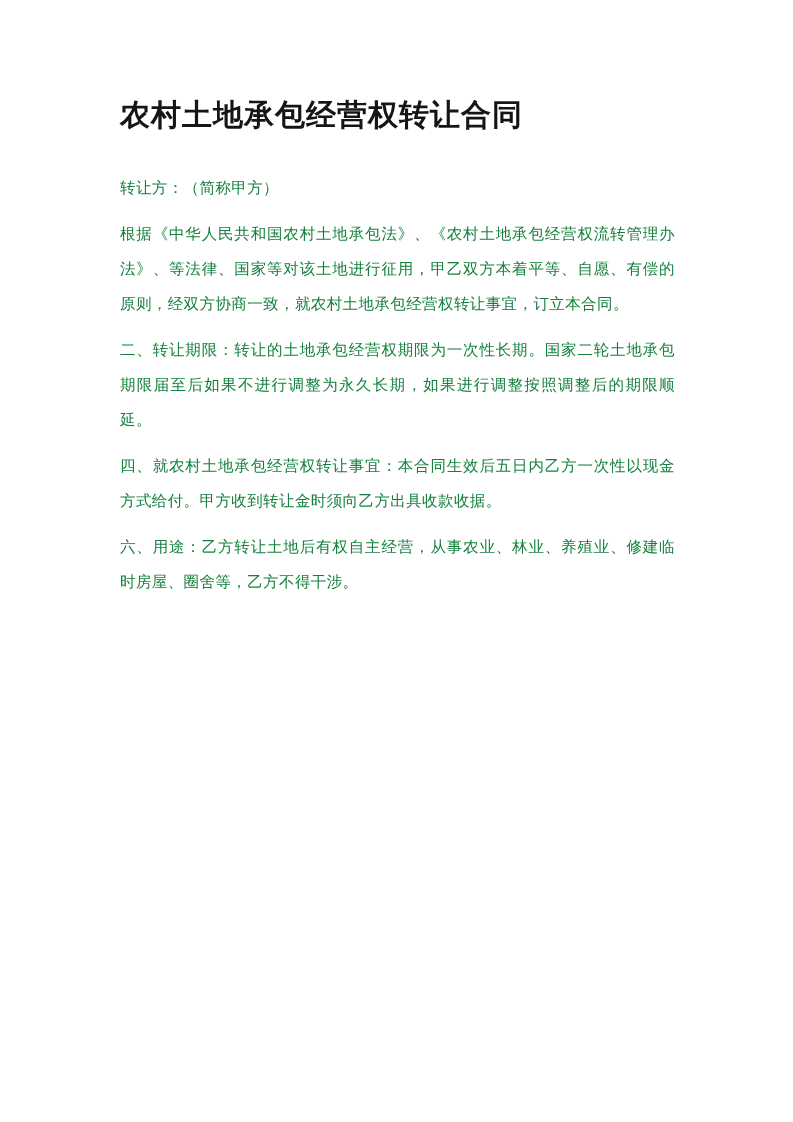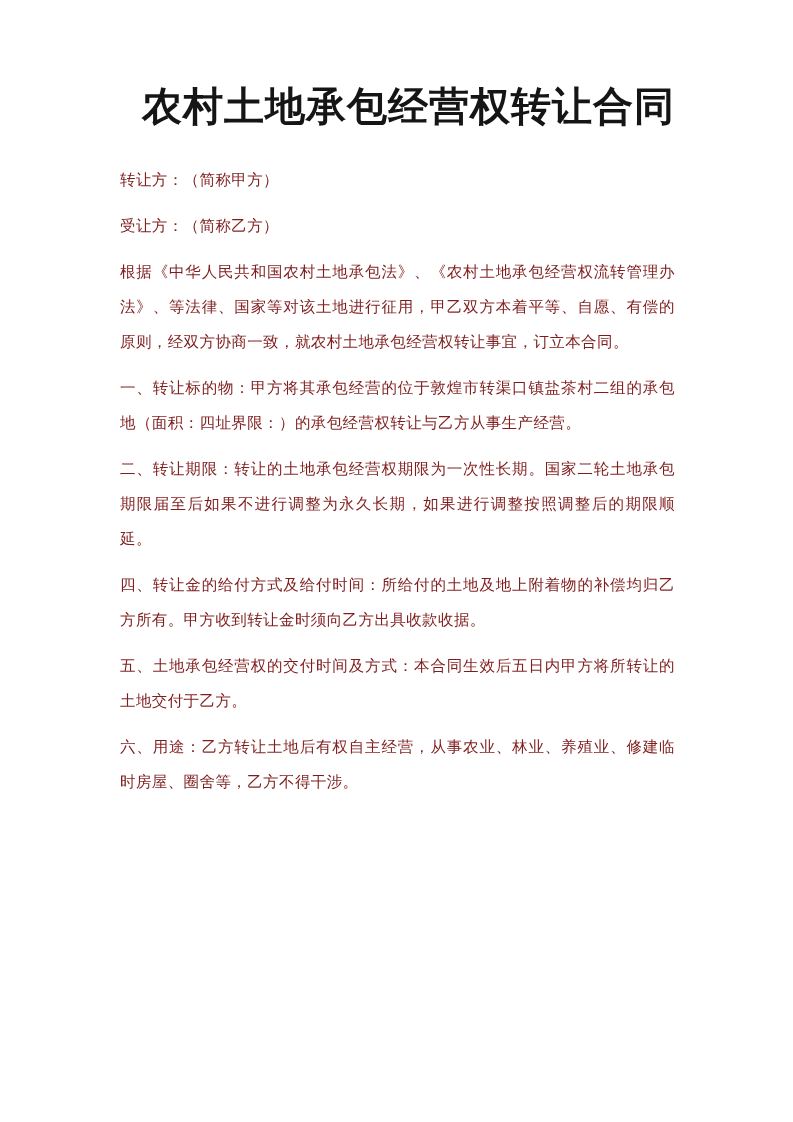--- a/index.html
+++ b/index.html
@@ -14,45 +14,42 @@
   }
   .page {
     box-sizing: border-box;
     width: 793px;
     height: 1122px;
     padding: 86px 118px 0 120px;
     background: #ffffff;
     overflow: hidden;
   }
   .doc-title {
-    font-size: 40px;
+    font-size: 30px;
     font-weight: bold;
-    text-align: right;
+    text-align: left;
     color: #151515;
     line-height: 42px;
-    margin: 0 0 34px 0;
+    margin: 8px 0 34px 0;
     letter-spacing: 1px;
   }
   .para {
     font-size: 15.5px;
-    color: #7f1d1d;
+    color: #15803d;
     line-height: 35px;
     text-align: justify;
     text-justify: inter-ideograph;
     margin: 0 0 11px 0;
     letter-spacing: 0.4px;
     word-break: break-all;
   }
 </style>
 </head>
 <body>
 
 <div class="page">
   <h1 class="doc-title">农村土地承包经营权转让合同</h1>
   <p class="para">转让方：（简称甲方）</p>
-  <p class="para">受让方：（简称乙方）</p>
   <p class="para">根据《中华人民共和国农村土地承包法》、《农村土地承包经营权流转管理办法》、等法律、国家等对该土地进行征用，甲乙双方本着平等、自愿、有偿的原则，经双方协商一致，就农村土地承包经营权转让事宜，订立本合同。</p>
-  <p class="para">一、转让标的物：甲方将其承包经营的位于敦煌市转渠口镇盐茶村二组的承包地（面积：四址界限：）的承包经营权转让与乙方从事生产经营。</p>
   <p class="para">二、转让期限：转让的土地承包经营权期限为一次性长期。国家二轮土地承包期限届至后如果不进行调整为永久长期，如果进行调整按照调整后的期限顺延。</p>
-  <p class="para">四、转让金的给付方式及给付时间：所给付的土地及地上附着物的补偿均归乙方所有。甲方收到转让金时须向乙方出具收款收据。</p>
-  <p class="para">五、土地承包经营权的交付时间及方式：本合同生效后五日内甲方将所转让的土地交付于乙方。</p>
+  <p class="para">四、就农村土地承包经营权转让事宜：本合同生效后五日内乙方一次性以现金方式给付。甲方收到转让金时须向乙方出具收款收据。</p>
   <p class="para">六、用途：乙方转让土地后有权自主经营，从事农业、林业、养殖业、修建临时房屋、圈舍等，乙方不得干涉。</p>
 </div>
 
 </body></html>

